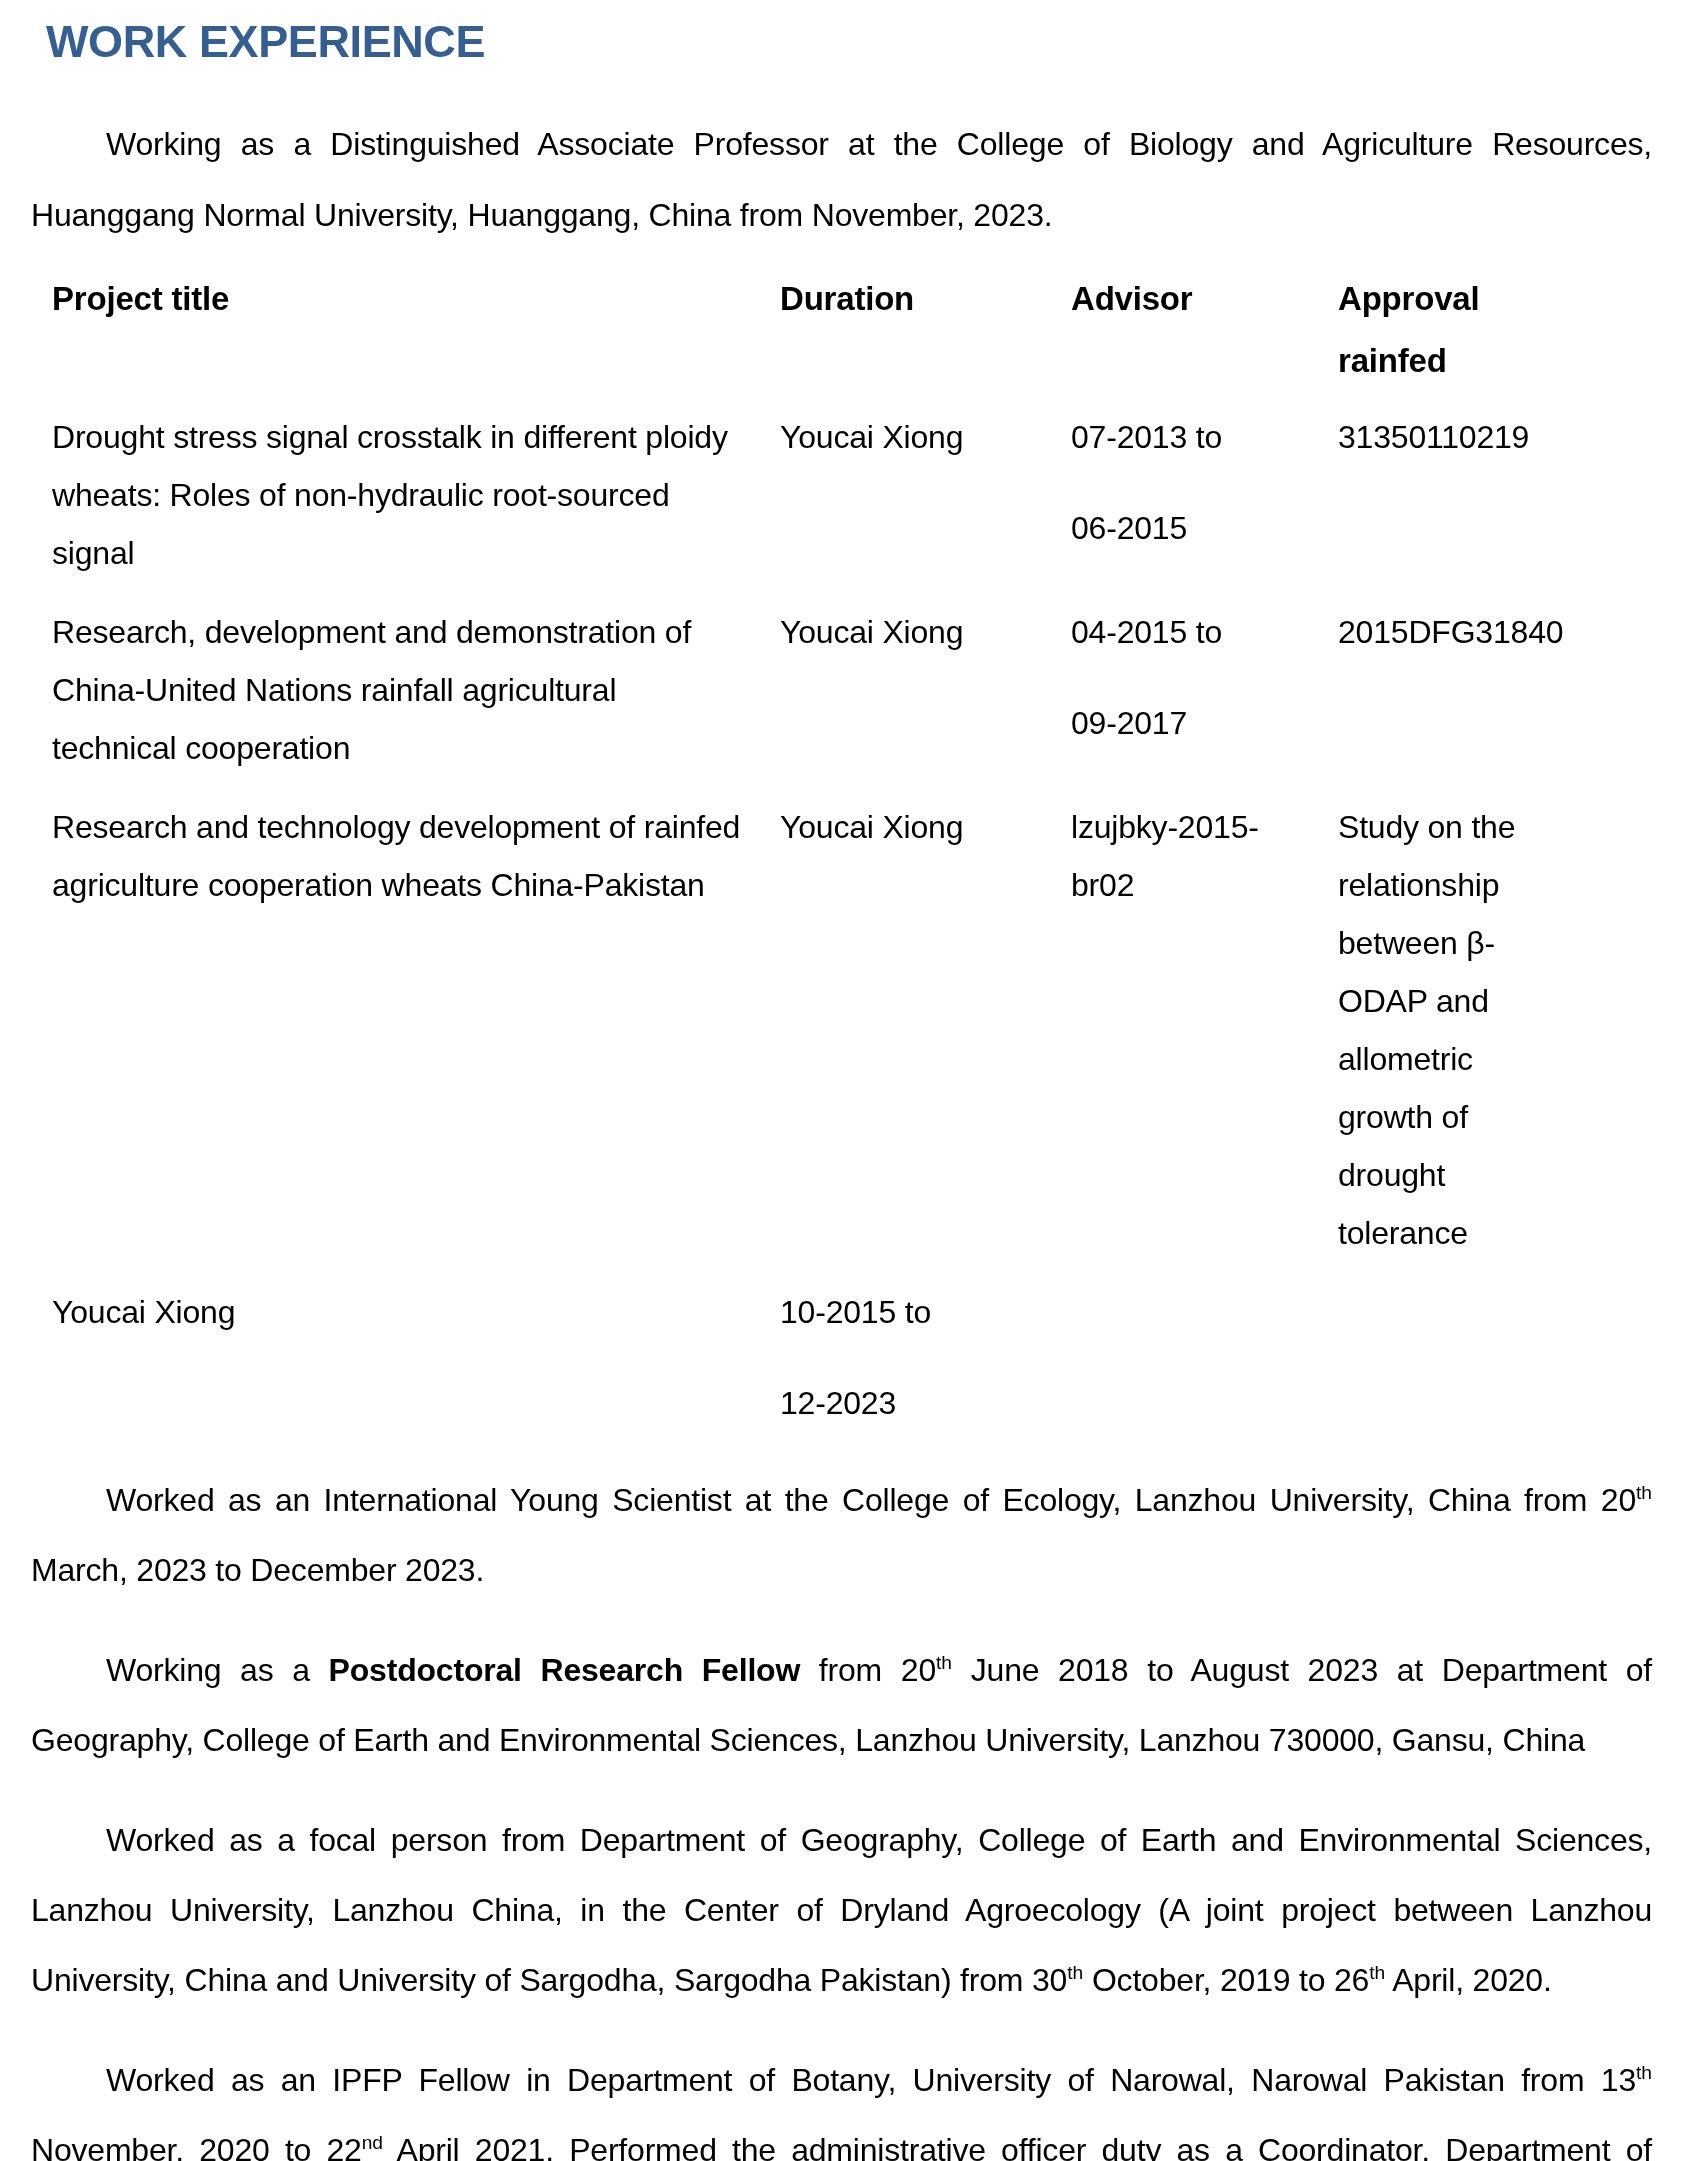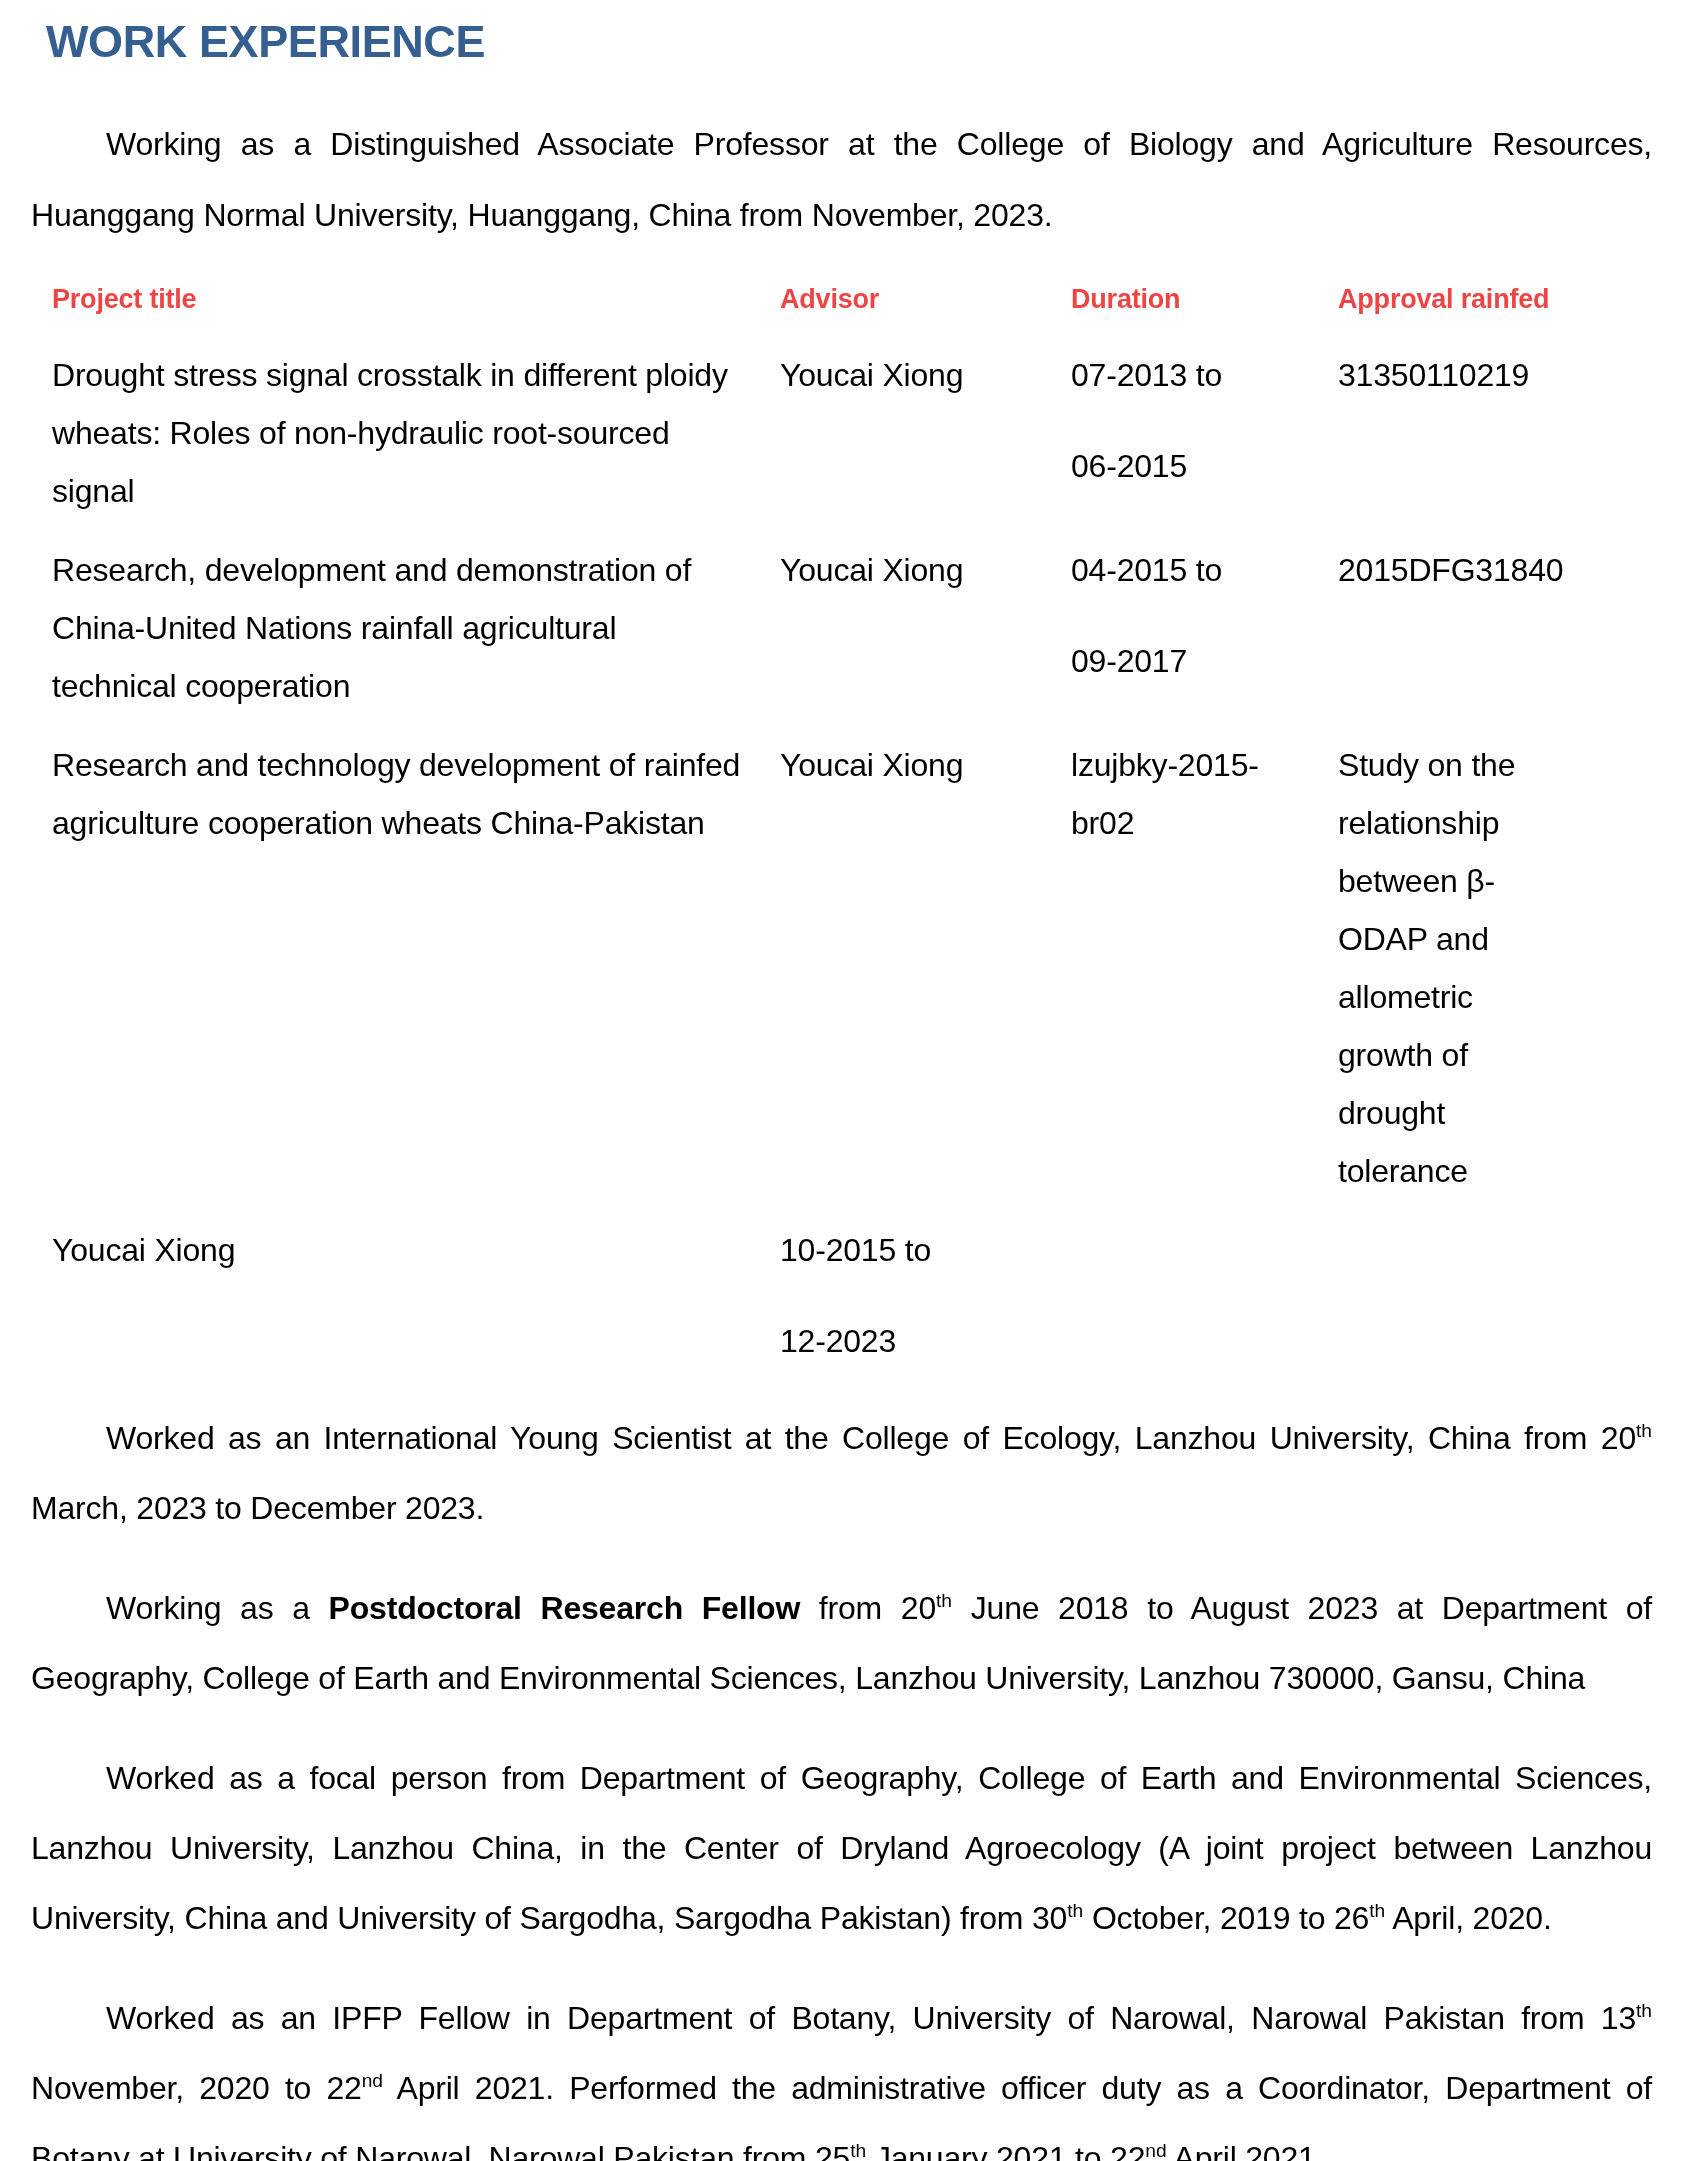--- a/index.html
+++ b/index.html
@@ -39,23 +39,23 @@
   b { font-weight: bold; }
 
   .tbl {
     display: grid;
     grid-template-columns: 728px 291px 267px 240px;
     margin: 16.6px 0 0 21px;
     font-size: 32px;
     letter-spacing: -0.2px;
   }
   .th {
-    color: #ef4444;
+    color: #000000;
     font-weight: bold;
-    font-size: 27px;
+    font-size: 33px;
     line-height: 62px;
     margin-bottom: 16.6px;
     padding-right: 25px;
   }
   .td {
     line-height: 58px;
     margin-bottom: 21px;
     padding-right: 33px;
   }
   .td .dur-end { display: block; margin-top: 33px; }
@@ -65,22 +65,22 @@
 
 <div class="page">
 
   <h1 class="section-heading">WORK EXPERIENCE</h1>
 
   <p class="para intro"><span>Working as a Distinguished Associate Professor at the College of Biology and Agriculture Resources, Huanggang Normal University, Huanggang, China from November, 2023.</span></p>
 
   <div class="tbl">
 
     <div class="th">Project title</div>
+    <div class="th">Duration</div>
     <div class="th">Advisor</div>
-    <div class="th">Duration</div>
     <div class="th">Approval rainfed</div>
 
     <div class="td">Drought stress signal crosstalk in different ploidy wheats: Roles of non-hydraulic root-sourced signal</div>
     <div class="td">Youcai Xiong</div>
     <div class="td">
       <span class="dur-start">07-2013 to</span>
       <span class="dur-end">06-2015</span>
     </div>
     <div class="td">31350110219</div>
 

